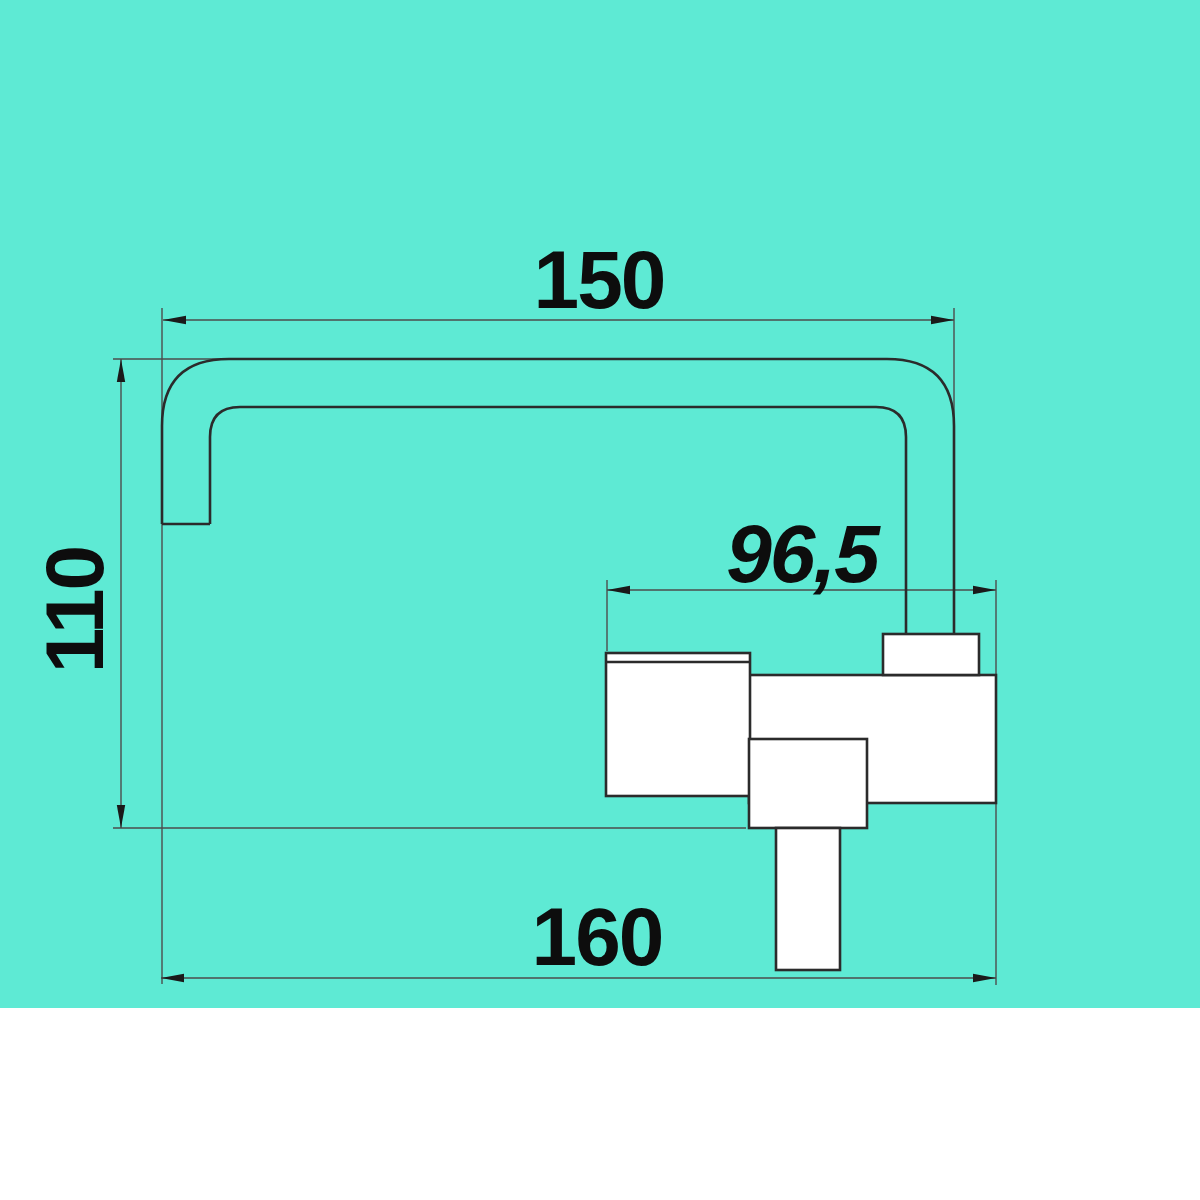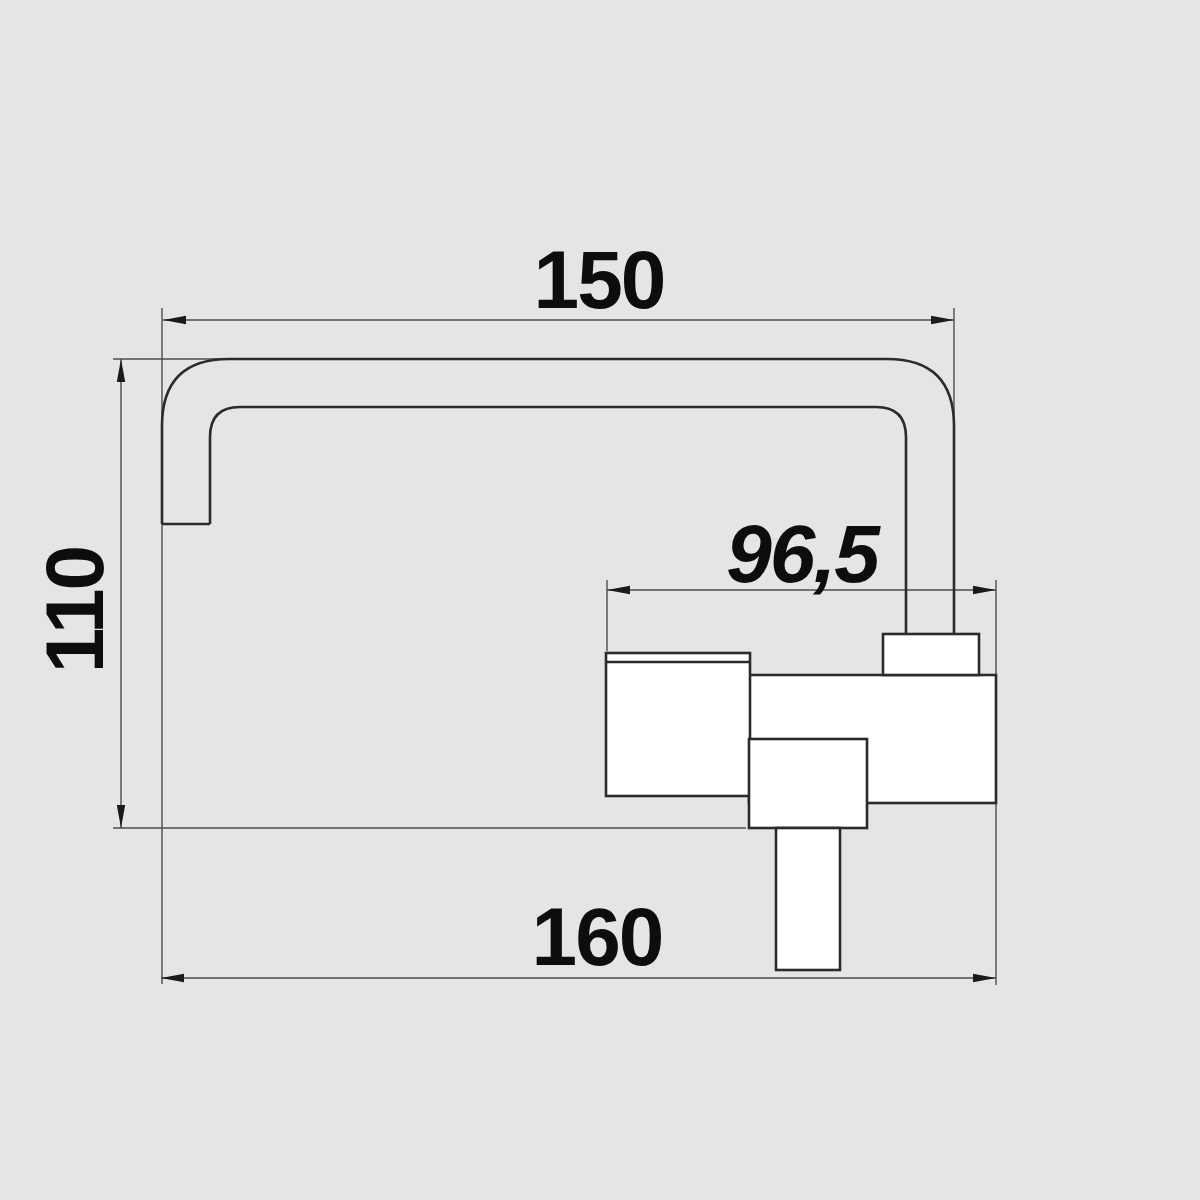--- a/index.html
+++ b/index.html
@@ -6,22 +6,22 @@
     margin: 0;
     padding: 0;
     background: #ffffff;
     width: 1200px;
     height: 1200px;
     overflow: hidden;
   }
   .canvas {
     position: relative;
     width: 1200px;
-    height: 1200px;
-    background: #e5e5e5;
+    height: 1008px;
+    background: #5eead4;
   }
   svg { display: block; }
   .dim-text {
     font-family: "Liberation Sans", sans-serif;
     font-weight: bold;
     font-size: 82px;
     letter-spacing: -2px;
   }
   .dim-text-italic {
     font-style: italic;

